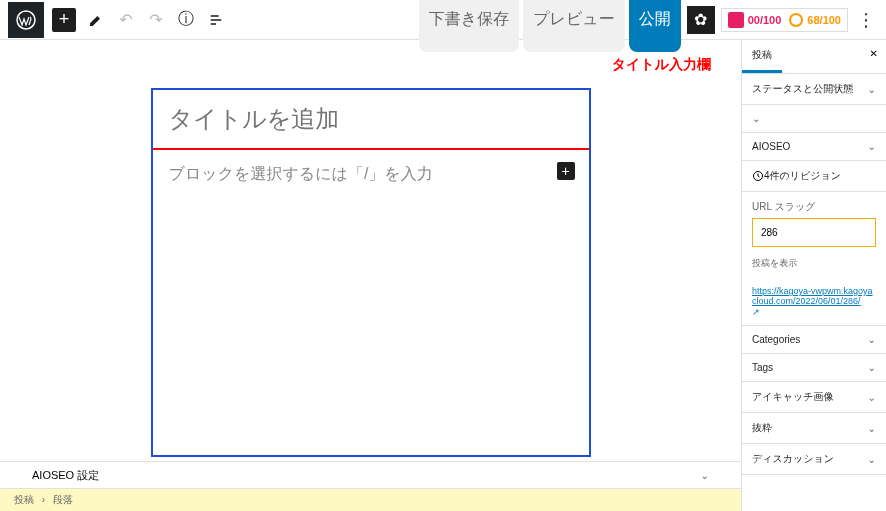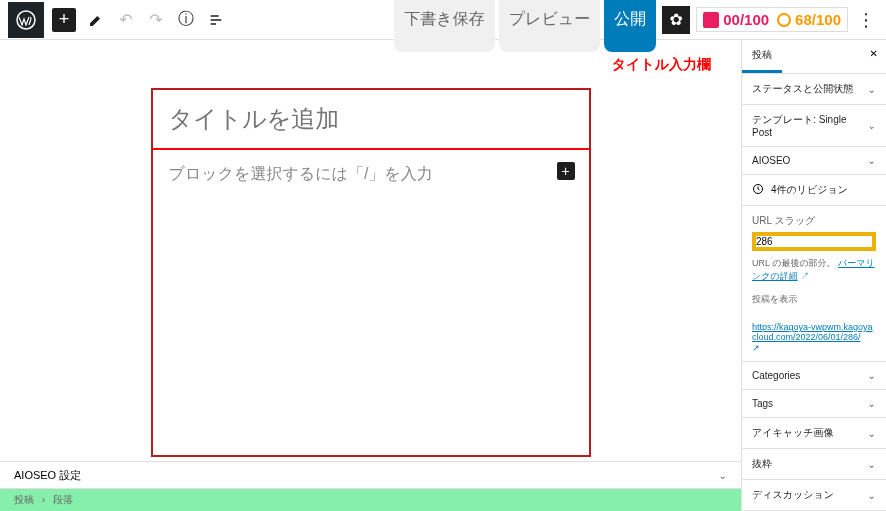--- a/index.html
+++ b/index.html
@@ -10,60 +10,60 @@
 .wp-logo svg { fill: #fff; }
 .add-btn { width: 24px; height: 24px; background: #1e1e1e; color: #fff; display: flex; align-items: center; justify-content: center; font-size: 18px; border-radius: 2px; margin-right: 8px; cursor: pointer; }
 .tool-icon { width: 24px; height: 24px; display: flex; align-items: center; justify-content: center; margin-right: 6px; color: #1e1e1e; cursor: pointer; }
 .tool-icon.disabled { color: #bbb; }
 .spacer { flex: 1; }
 .btn { padding: 22px 10px; font-size: 16px; border: none; border-radius: 8px; margin-left: 4px; cursor: pointer; }
 .btn-save { background: #f0f0f0; color: #666; }
 .btn-preview { background: #f0f0f0; color: #666; }
 .btn-publish { background: #007cba; color: #fff; }
 .settings-btn { width: 28px; height: 28px; background: #1e1e1e; color: #fff; display: flex; align-items: center; justify-content: center; margin-left: 6px; cursor: pointer; }
-.seo-score { display: flex; align-items: center; padding: 3px 6px; border: 1px solid #ddd; margin-left: 6px; font-size: 15px; }
+.seo-score { display: flex; align-items: center; padding: 3px 6px; border: 1px solid #ddd; margin-left: 6px; font-size: 11px; }
 .seo-score .icon1 { width: 16px; height: 16px; background: #e91e63; border-radius: 2px; margin-right: 4px; }
 .seo-score .icon2 { width: 14px; height: 14px; border: 2px solid #f90; border-radius: 50%; margin: 0 4px 0 8px; }
 .seo-score .red { color: #e91e63; font-weight: bold; }
 .seo-score .orange { color: #f90; font-weight: bold; }
 .more-btn { width: 24px; display: flex; align-items: center; justify-content: center; margin-left: 6px; cursor: pointer; font-size: 18px; color: #1e1e1e; }
 
 .main { display: flex; height: 471px; }
 .editor { flex: 1; position: relative; padding: 20px 0; }
 .annotation { position: absolute; color: #ff0000; font-weight: bold; font-size: 14px; }
 .ann-title { top: 16px; right: 30px; }
 .ann-block { bottom: 60px; left: 50%; transform: translateX(-50%); }
-.red-box { border: 2px solid #b91c1c; position: relative; margin: 28px auto 0; width: 440px; }
+.red-box { border: 2px solid #1d4ed8; position: relative; margin: 28px auto 0; width: 440px; }
 .title-area { height: 60px; display: flex; align-items: center; padding: 0 16px; border-bottom: 2px solid red; }
 .title-input { font-size: 24px; color: #888; font-family: serif; width: 100%; border: none; outline: none; background: transparent; }
 .block-area { height: 305px; padding: 14px 16px; position: relative; }
 .block-placeholder { color: #888; font-size: 16px; }
 .block-add { position: absolute; top: 12px; right: 14px; width: 18px; height: 18px; background: #1e1e1e; color: #fff; display: flex; align-items: center; justify-content: center; font-size: 14px; border-radius: 2px; cursor: pointer; }
 
-.bottom-panel { position: absolute; bottom: 22px; left: 0; right: 145px; padding: 6px 14px; font-size: 11px; display: flex; justify-content: space-between; align-items: center; border-top: 1px solid #e0e0e0; }
-.breadcrumb { position: absolute; bottom: 0; left: 0; right: 145px; padding: 4px 14px; font-size: 10px; color: #666; border-top: 1px solid #e0e0e0; background: #86efac; }
+.bottom-panel { position: absolute; bottom: 22px; left: 0; right: 145px; padding: 6px 32px; font-size: 11px; display: flex; justify-content: space-between; align-items: center; border-top: 1px solid #e0e0e0; }
+.breadcrumb { position: absolute; bottom: 0; left: 0; right: 145px; padding: 4px 14px; font-size: 10px; color: #666; border-top: 1px solid #e0e0e0; background: #fef9c3; }
 .breadcrumb .sep { margin: 0 5px; }
 
 .sidebar { width: 145px; border-left: 1px solid #e0e0e0; font-size: 10px; overflow-y: auto; }
 .tabs { display: flex; border-bottom: 1px solid #e0e0e0; position: relative; }
 .tab { padding: 8px 10px; cursor: pointer; color: #666; }
 .tab.active { color: #1e1e1e; border-bottom: 3px solid #007cba; }
 .tab-close { margin-left: auto; padding: 8px; cursor: pointer; }
 .panel { border-bottom: 1px solid #e0e0e0; padding: 8px 10px; display: flex; justify-content: space-between; align-items: center; cursor: pointer; }
 .panel-label { color: #1e1e1e; }
 .chevron { color: #666; font-size: 10px; }
 .panel-body { padding: 8px 10px; border-bottom: 1px solid #e0e0e0; }
 .panel-body .field-label { color: #666; margin-bottom: 4px; }
-.panel-body input { width: 100%; border: 4px solid #eab308; padding: 0; font-size: 10px; }
+.panel-body input { width: 100%; border: 1px solid #eab308; padding: 8px; font-size: 10px; }
 .panel-body .desc { color: #666; margin-top: 6px; font-size: 9px; }
 .panel-body .link { color: #007cba; text-decoration: underline; cursor: pointer; }
 .panel-body .view-label { color: #666; margin-top: 10px; font-size: 9px; }
 .panel-body .url { color: #007cba; text-decoration: underline; font-size: 9px; margin-top: 16px; display: block; word-break: break-all; }
 .ext-icon { color: #007cba; font-size: 9px; }
-.revision-row { display: flex; align-items: flex-start; gap: 7px; }
+.revision-row { display: flex; align-items: center; gap: 0; }
 .revision-row svg { width: 12px; height: 12px; }
 </style>
 </head>
 <body>
 
 <div class="topbar">
   <div class="wp-logo">
     <svg width="20" height="20" viewBox="0 0 20 20">
         <circle cx="10" cy="10" r="9" fill="none" stroke="#fff" stroke-width="1.5"></circle>
         <path d="M3 7l3 8 2-6 2 6 3-8M14 7c1 0 1 1 1 2l-2 6" stroke="#fff" stroke-width="1.2" fill="none"></path>
@@ -114,40 +114,38 @@
   <div class="sidebar">
     <div class="tabs">
       <div class="tab active">投稿</div>
       <div class="tab-close">✕</div>
     </div>
     <div class="panel">
         <span class="panel-label">ステータスと公開状態</span>
         <span class="chevron">⌄</span>
       </div>
     <div class="panel">
-        <span class="panel-label">テンプレート: Single Post</span>
         <span class="chevron">⌄</span>
       </div>
     <div class="panel">
         <span class="panel-label">AIOSEO</span>
         <span class="chevron">⌄</span>
       </div>
     <div class="panel">
       <span class="revision-row">
           <svg viewBox="0 0 24 24" fill="none" stroke="currentColor" stroke-width="2">
             <circle cx="12" cy="12" r="9"></circle>
             <path d="M12 7v5l3 2"></path>
           </svg>
           <span class="panel-label">4件のリビジョン</span>
         </span>
     </div>
     <div class="panel-body">
       <div class="field-label">URL スラッグ</div>
       <input value="286" style="">
-      <div class="desc"><span>URL の最後の部分。</span> <span class="link">パーマリンクの詳細</span> <span class="ext-icon">↗</span></div>
       <div class="view-label">投稿を表示</div>
       <a class="url">https://kagoya-vwpwm.kagoyacloud.com/2022/06/01/286/</a>
       <span class="ext-icon">↗</span>
     </div>
     <div class="panel">
         <span class="panel-label">Categories</span>
         <span class="chevron">⌄</span>
       </div>
     <div class="panel">
         <span class="panel-label">Tags</span>

